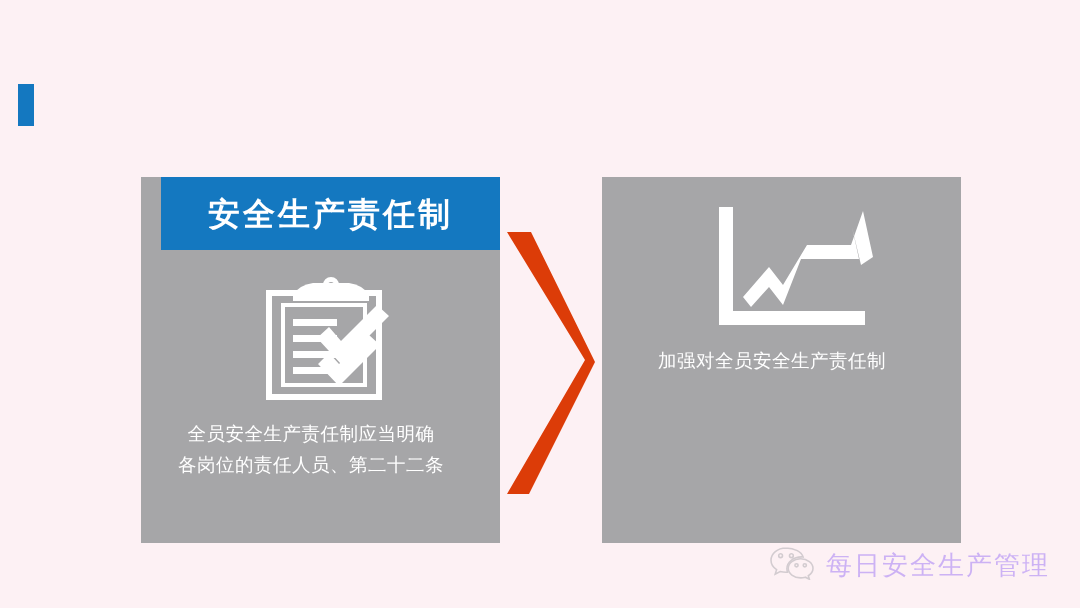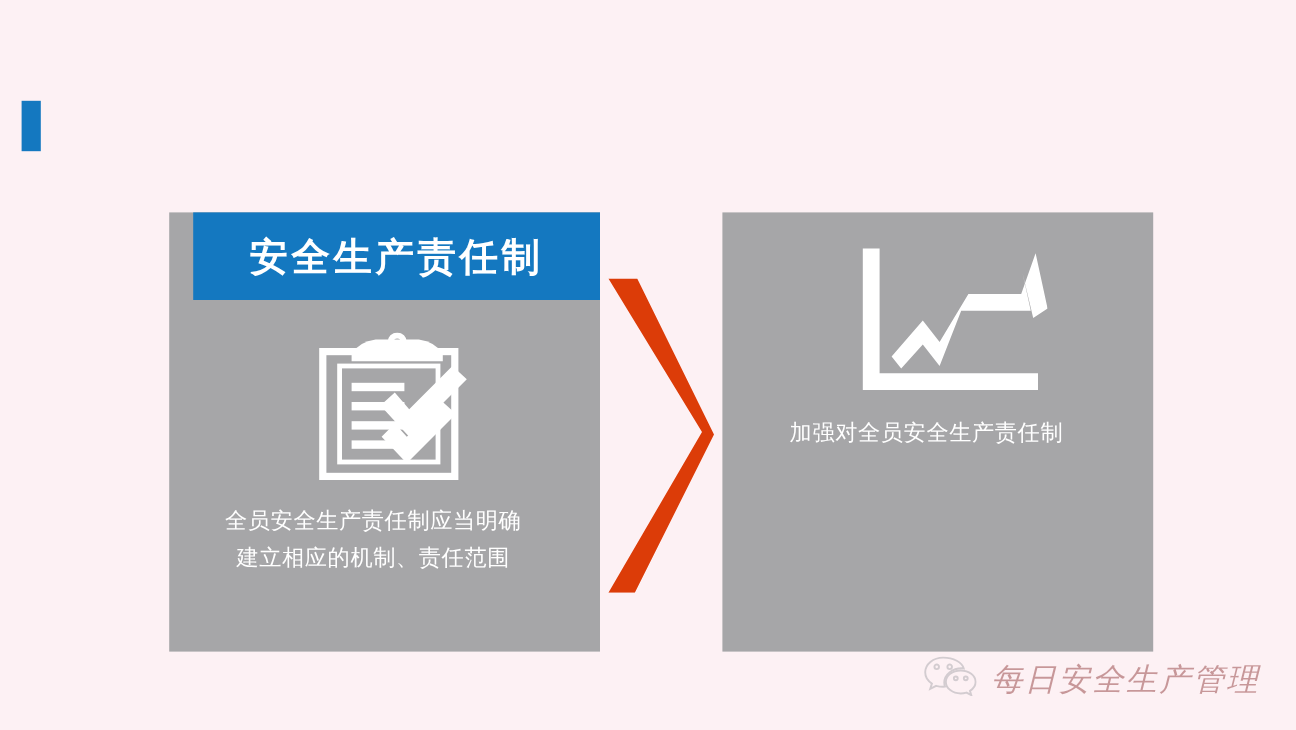--- a/index.html
+++ b/index.html
@@ -103,25 +103,24 @@
     position: absolute;
     left: 770px;
     top: 546px;
     display: flex;
     align-items: center;
     opacity: 0.42;
   }
   .watermark-text {
     margin-left: 12px;
     font-size: 26px;
-    color: #7f1d1d;
+    color: #8b5cf6;
     letter-spacing: 2px;
     white-space: nowrap;
     line-height: 1;
-    font-style: italic;
   }
 </style>
 </head>
 <body>
 
 <div class="title-row">
   <div class="title-bar"></div>
 </div>
 
 <div class="card card-left">
@@ -144,21 +143,21 @@
       <rect x="28" y="74" width="44" height="7" fill="#ffffff"></rect>
       <rect x="28" y="90" width="44" height="7" fill="#ffffff"></rect>
 
       <path d="M64 50 l12 14 l36 -36 l12 11 l-48 48 l-24 -26 Z" fill="#ffffff"></path>
 
       <path d="M64 76 l10 11 l30 -29 l11 10 l-41 41 l-21 -22 Z" fill="#ffffff"></path>
     </svg>
   </div>
   <div class="card-body">
     <div>全员安全生产责任制应当明确</div>
-    <div>建立相应的机制、责任范围</div>
+    <div>各岗位的责任人员、第二十二条</div>
   </div>
 </div>
 
 <div class="chevron">
   <svg width="100" height="262" viewBox="0 0 100 262" aria-hidden="true">
     <path d="M12 0 L90 128 L12 262 L34 262 L100 130 L36 0 Z" fill="#dc3c08"></path>
   </svg>
 </div>
 
 <div class="card card-right">

